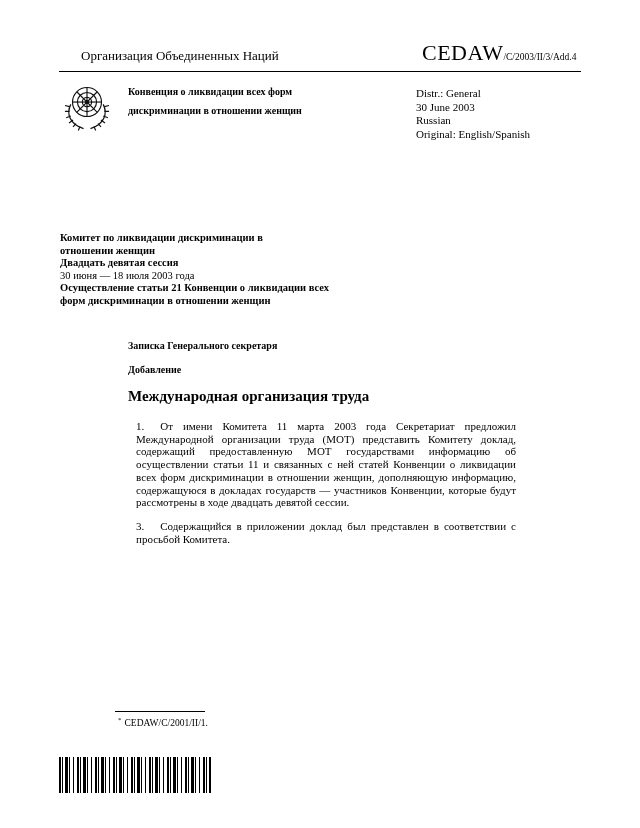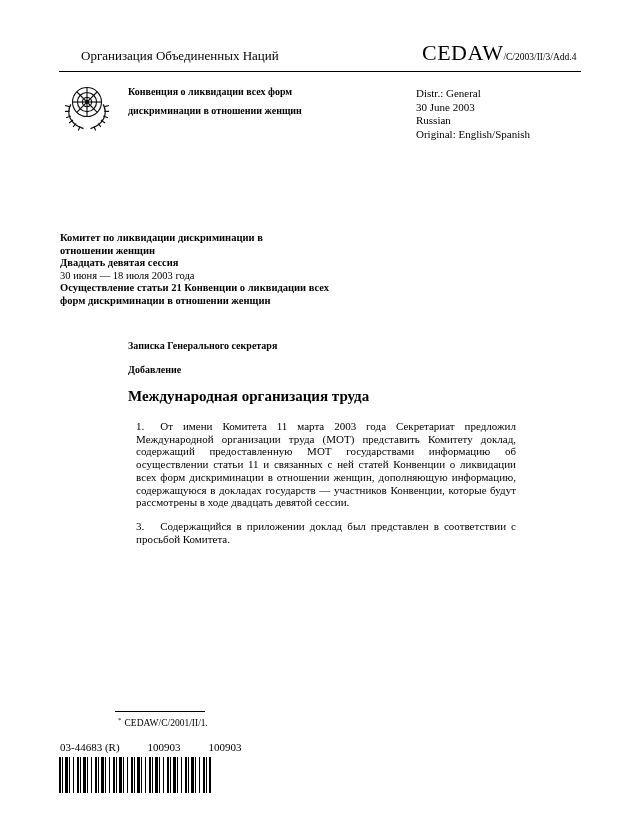--- a/index.html
+++ b/index.html
@@ -115,19 +115,16 @@
 
     <p class="para"><span class="pnum">1.</span><span>От имени Комитета 11 марта 2003 года Секретариат предложил Международной организации труда (МОТ) представить Комитету доклад, содержащий предоставленную МОТ государствами информацию об осуществлении статьи 11 и связанных с ней статей Конвенции о ликвидации всех форм дискриминации в отношении женщин, дополняющую информацию, содержащуюся в докладах государств — участников Конвенции, которые будут рассмотрены в ходе двадцать девятой сессии.</span></p>
 
 
     <p class="para"><span class="pnum">3.</span><span>Содержащийся в приложении доклад был представлен в соответствии с просьбой Комитета.</span></p>
   </div>
 
   <div class="footnote-rule"></div>
   <div class="footnote"><sup>*</sup><span>CEDAW/C/2001/II/1.</span></div>
 
-  <div class="footer-line">
-    <span>03-44683 (R)</span><span class="fcode">100903</span><span class="fcode">100903</span>
-  </div>
 
   <div class="barcode"></div>
 
 </div>
 
 </body></html>

